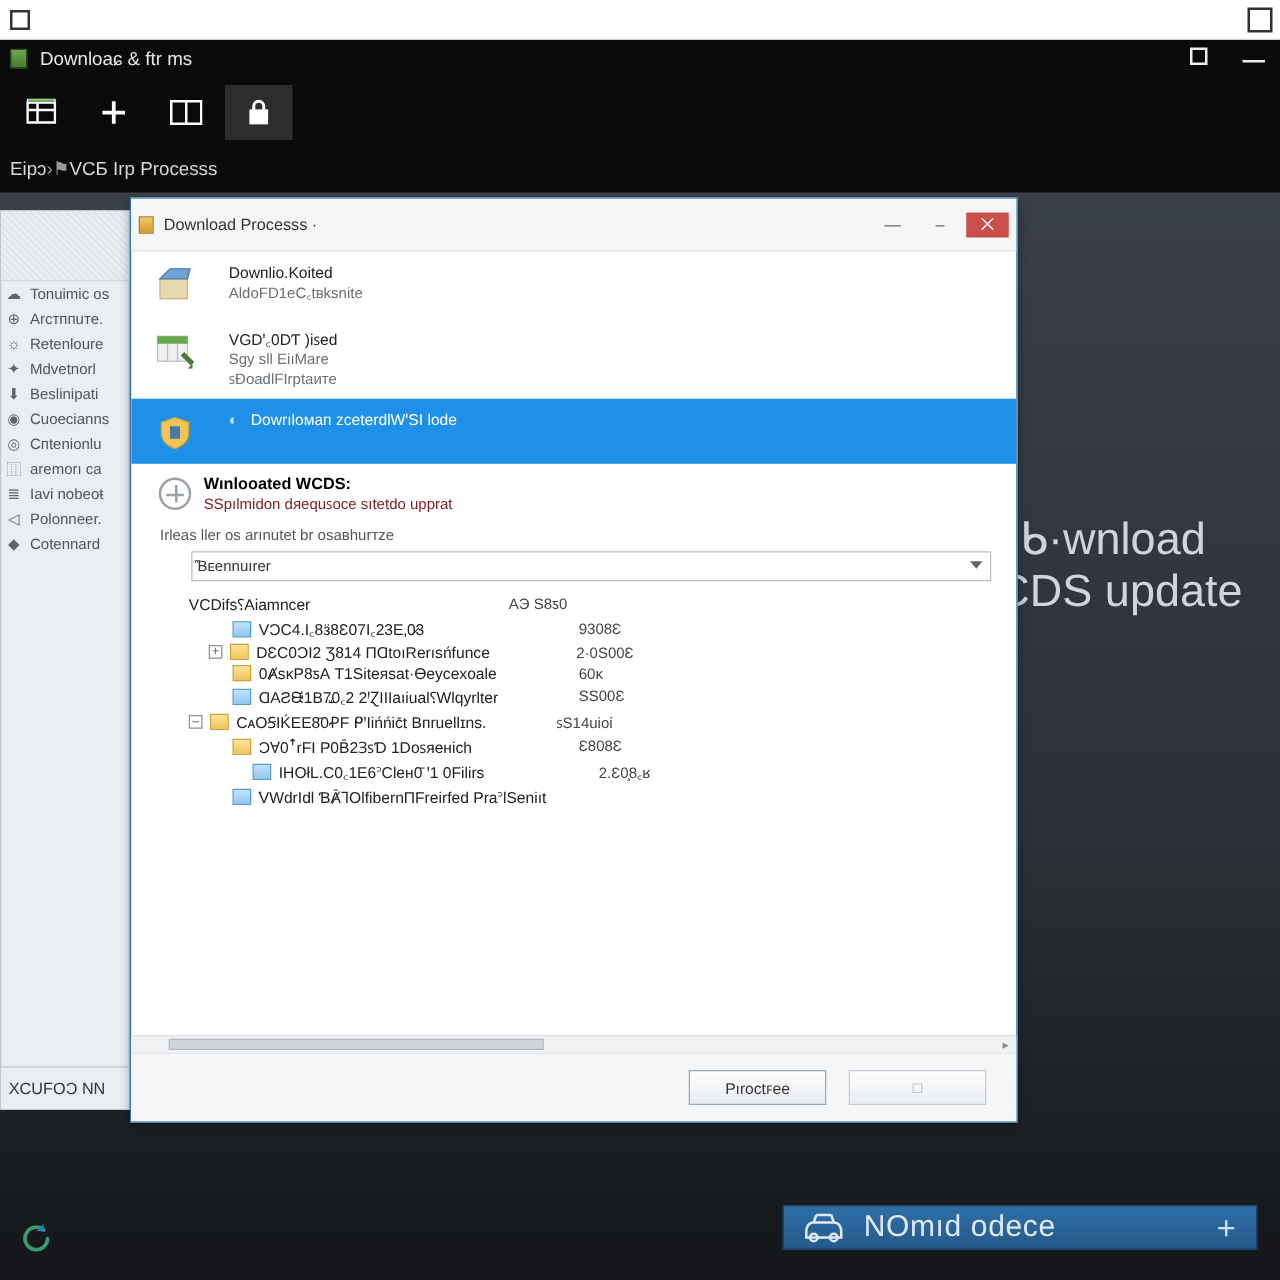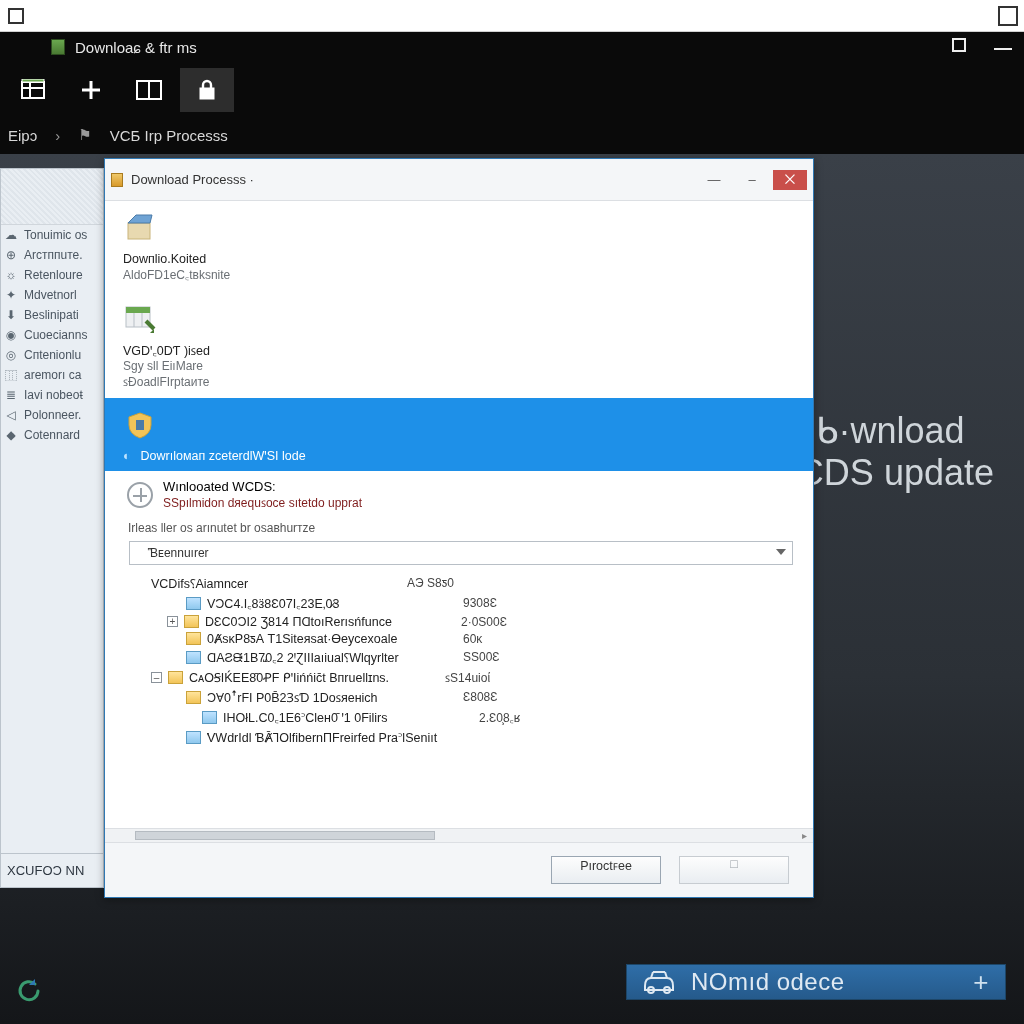--- a/index.html
+++ b/index.html
@@ -12,35 +12,35 @@
   display: flex; align-items: center; justify-content: space-between; padding: 0 8px;
 }
 .outer-chrome .left-sq, .outer-chrome .right-sq {
   width: 16px; height: 16px; border: 2px solid #333;
 }
 .outer-chrome .right-sq { position: relative; }
 .outer-chrome .right-sq::after { content:""; position:absolute; left:-4px; top:-4px; width:16px; height:16px; border:2px solid #333; background:#fff; }
 
 
 .ribbon { background: #0a0a0a; height: 122px; border-bottom: 2px solid #0a0a0a; position: relative; }
-.ribbon-title-row { display:flex; align-items:center; height:30px; padding-left:8px; color:#e8e8e8; font-size:15px;margin-left:43px; }
+.ribbon-title-row { display:flex; align-items:center; height:30px; padding-left:8px; color:#e8e8e8; font-size:15px; }
 .title-icon { width:14px; height:16px; background:linear-gradient(#6aa84f,#4a7a33); margin-right:10px; border:1px solid #2d4d1f; }
 .ribbon-ctrls { position:absolute; right:12px; top:6px; display:flex; gap:28px; }
 .ribbon-ctrls span { color:#eee; font-size:18px; }
 .max-box { width:14px; height:14px; border:2px solid #eee; display:inline-block; }
 .minus { width:18px; height:2px; background:#eee; display:inline-block; margin-top:10px;}
 
 .tool-row { display:flex; align-items:center; height:56px; padding-left:6px; gap:4px;}
 .tool-btn {
   width:54px; height:44px; display:flex; align-items:center; justify-content:center;
   color:#fff;
 }
 .tool-btn.active { background:#2d2d2d; }
 .tool-btn svg { fill:#fff; stroke:#fff; }
-.crumb-row { display:flex; align-items:center; height:34px; padding-left:8px; color:#d8d8d8; font-size:15px; gap:18px;}
+.crumb-row { display:flex; align-items:center; height:34px; padding-left:8px; color:#d8d8d8; font-size:15px; }
 .crumb-row .sep { color:#999; }
 
 
 .desk-area { position:absolute; left:0; top:154px; right:0; bottom:0;
   background: linear-gradient(180deg,#3a4048 0%, #2b3036 60%, #141619 100%); }
 
 
 .sidebar { position:absolute; left:0; top:168px; width:104px; height:720px;
   background:#e9eef3; border:1px solid #bcc4cc; font-size:12px; color:#4a5560; }
 .side-header { height:56px; border-bottom:1px solid #d0d6dc; background:repeating-linear-gradient(45deg,#e9eef3,#e9eef3 2px,#dfe5eb 2px,#dfe5eb 4px);}
@@ -64,47 +64,47 @@
 
 .dialog { position:absolute; left:104px; top:158px; width:710px; height:740px;
   background:#fff; border:1px solid #2f78b3; box-shadow:0 2px 8px rgba(0,0,0,.35); display:flex; flex-direction:column;}
 .dlg-titlebar { height:42px; background:#f4f6f8; border-bottom:1px solid #dcdfe3; display:flex; align-items:center; padding:0 6px; font-size:13px; color:#333;}
 .dlg-titlebar .ticon { width:12px; height:14px; background:linear-gradient(#f0c96a,#d89a2b); margin-right:8px; border:1px solid #a97b1f;}
 .dlg-titlebar .wc { margin-left:auto; display:flex; gap:4px;}
 .dlg-titlebar .wc span { width:34px; height:20px; display:flex; align-items:center; justify-content:center; font-size:13px; color:#555;}
 .dlg-titlebar .wc .close { background:#c94f4a; color:#fff;}
 
 .dlg-body { flex:1; overflow:auto; }
-.step { display:flex; align-items:flex-start; gap:7px; padding:10px 18px 8px 18px; font-size:12.5px;flex-direction:column;}
+.step { display:flex; align-items:flex-start; gap:26px; padding:10px 18px 8px 18px; font-size:12.5px;}
 .step .sicon { width:34px; height:34px; flex:0 0 34px; display:flex; align-items:center; justify-content:center;}
 .step .b { color:#222; }
 .step .s { color:#6a6f74; font-size:12px;}
 .step.selected { background:#1e90e8; color:#fff;}
 .step.selected .b, .step.selected .s { color:#fff;}
 
 .section-head { display:flex; gap:10px; padding:8px 18px 4px 22px; font-size:13px; align-items:center;}
 .section-head .gl { width:26px; height:26px; border:2px solid #9aa1a8; border-radius:50%; position:relative;}
 .section-head .gl::before{content:"";position:absolute;left:4px;top:11px;right:4px;height:2px;background:#9aa1a8;}
 .section-head .gl::after{content:"";position:absolute;top:4px;bottom:4px;left:11px;width:2px;background:#9aa1a8;}
 
 .prompt { padding:6px 20px 4px 23px; font-size:12px; color:#555;}
-.combo { margin:2px 20px 8px 24px; height:24px; border:1px solid #b8bfc6; display:flex; align-items:center; padding:0 20px; font-size:12px; color:#333; position:relative; background:#fff;}
+.combo { margin:2px 20px 8px 48px; height:24px; border:1px solid #b8bfc6; display:flex; align-items:center; padding:0 4px; font-size:12px; color:#333; position:relative; background:#fff;}
 .combo .arrow { position:absolute; right:6px; top:7px; width:0;height:0;border-left:5px solid transparent;border-right:5px solid transparent;border-top:6px solid #666;}
 
 .tree { margin:2px 20px 4px 46px; font-size:12.5px; color:#222;}
 .tree-row { display:flex; align-items:center; gap:6px; padding:1.5px 0;}
 .tree-row .exp { width:11px; height:11px; border:1px solid #8a929a; font-size:10px; line-height:9px; text-align:center; color:#555; background:#fff;}
 .tree-row .ficon { width:15px; height:13px; background:linear-gradient(#ffe49b,#f2c458); border:1px solid #caa23a; }
 .tree-row .ficon.file { background:linear-gradient(#bfe3ff,#8fc8ee); border-color:#5a9bc4;}
 .tree-row .name { flex:0 0 250px; white-space:nowrap; overflow:hidden;}
 .tree-row .size { color:#444; font-size:12px;}
 .ind1{padding-left:16px}.ind2{padding-left:32px}
 
 .dlg-footer { height:55px; border-top:1px solid #dcdfe3; display:flex; align-items:center; justify-content:flex-end; gap:18px; padding:0 24px; background:#f4f6f8;}
-.btn { min-width:110px; height:28px; border:1px solid #9aa6b2; background:linear-gradient(#fdfdfd,#e9edf1); font-size:12.5px; color:#333; display:flex; align-items:flex-start; justify-content:center;}
+.btn { min-width:110px; height:28px; border:1px solid #9aa6b2; background:linear-gradient(#fdfdfd,#e9edf1); font-size:12.5px; color:#333; display:flex; align-items:center; justify-content:center;}
 .btn.secondary{ color:#9aa0a6; border-color:#c7ccd1;}
 .scroll-track { height:14px; background:#f0f2f4; border-top:1px solid #dcdfe3; position:relative;}
 .scroll-thumb { position:absolute; left:30px; width:300px; top:2px; bottom:2px; background:#cfd4d9; border:1px solid #b5bbc1;}
 .scroll-track .ra { position:absolute; right:6px; top:1px; font-size:10px; color:#888;}
 </style>
 </head>
 <body>
 
 <div class="outer-chrome">
   <span class="left-sq"></span>
@@ -289,21 +289,21 @@
         </div>
       <div style="display:flex;align-items:center;gap:10px">
         <span style="color:#bfe3ff">◐</span>
         <div class="b">Dowrıloмaп zceterdlWꞌSI lode</div>
       </div>
     </div>
 
     <div class="section-head">
       <span class="gl"></span>
       <div>
-        <div class="b" style="font-weight:400">Wınlooated WCDS:</div>
+        <div class="b" style="font-weight:700">Wınlooated WCDS:</div>
         <div class="s" style="color:#7f1d1d;font-size:12px">SSpılmidon dяequꜱoce sıtetdo upprat</div>
       </div>
     </div>
 
     <div class="prompt">Irleas ller os arınutet br osaвhurᴛze</div>
     <div class="combo">
       <span>꜠Bᴇеnnuırer</span>
       <span class="arrow"></span>
     </div>
 

